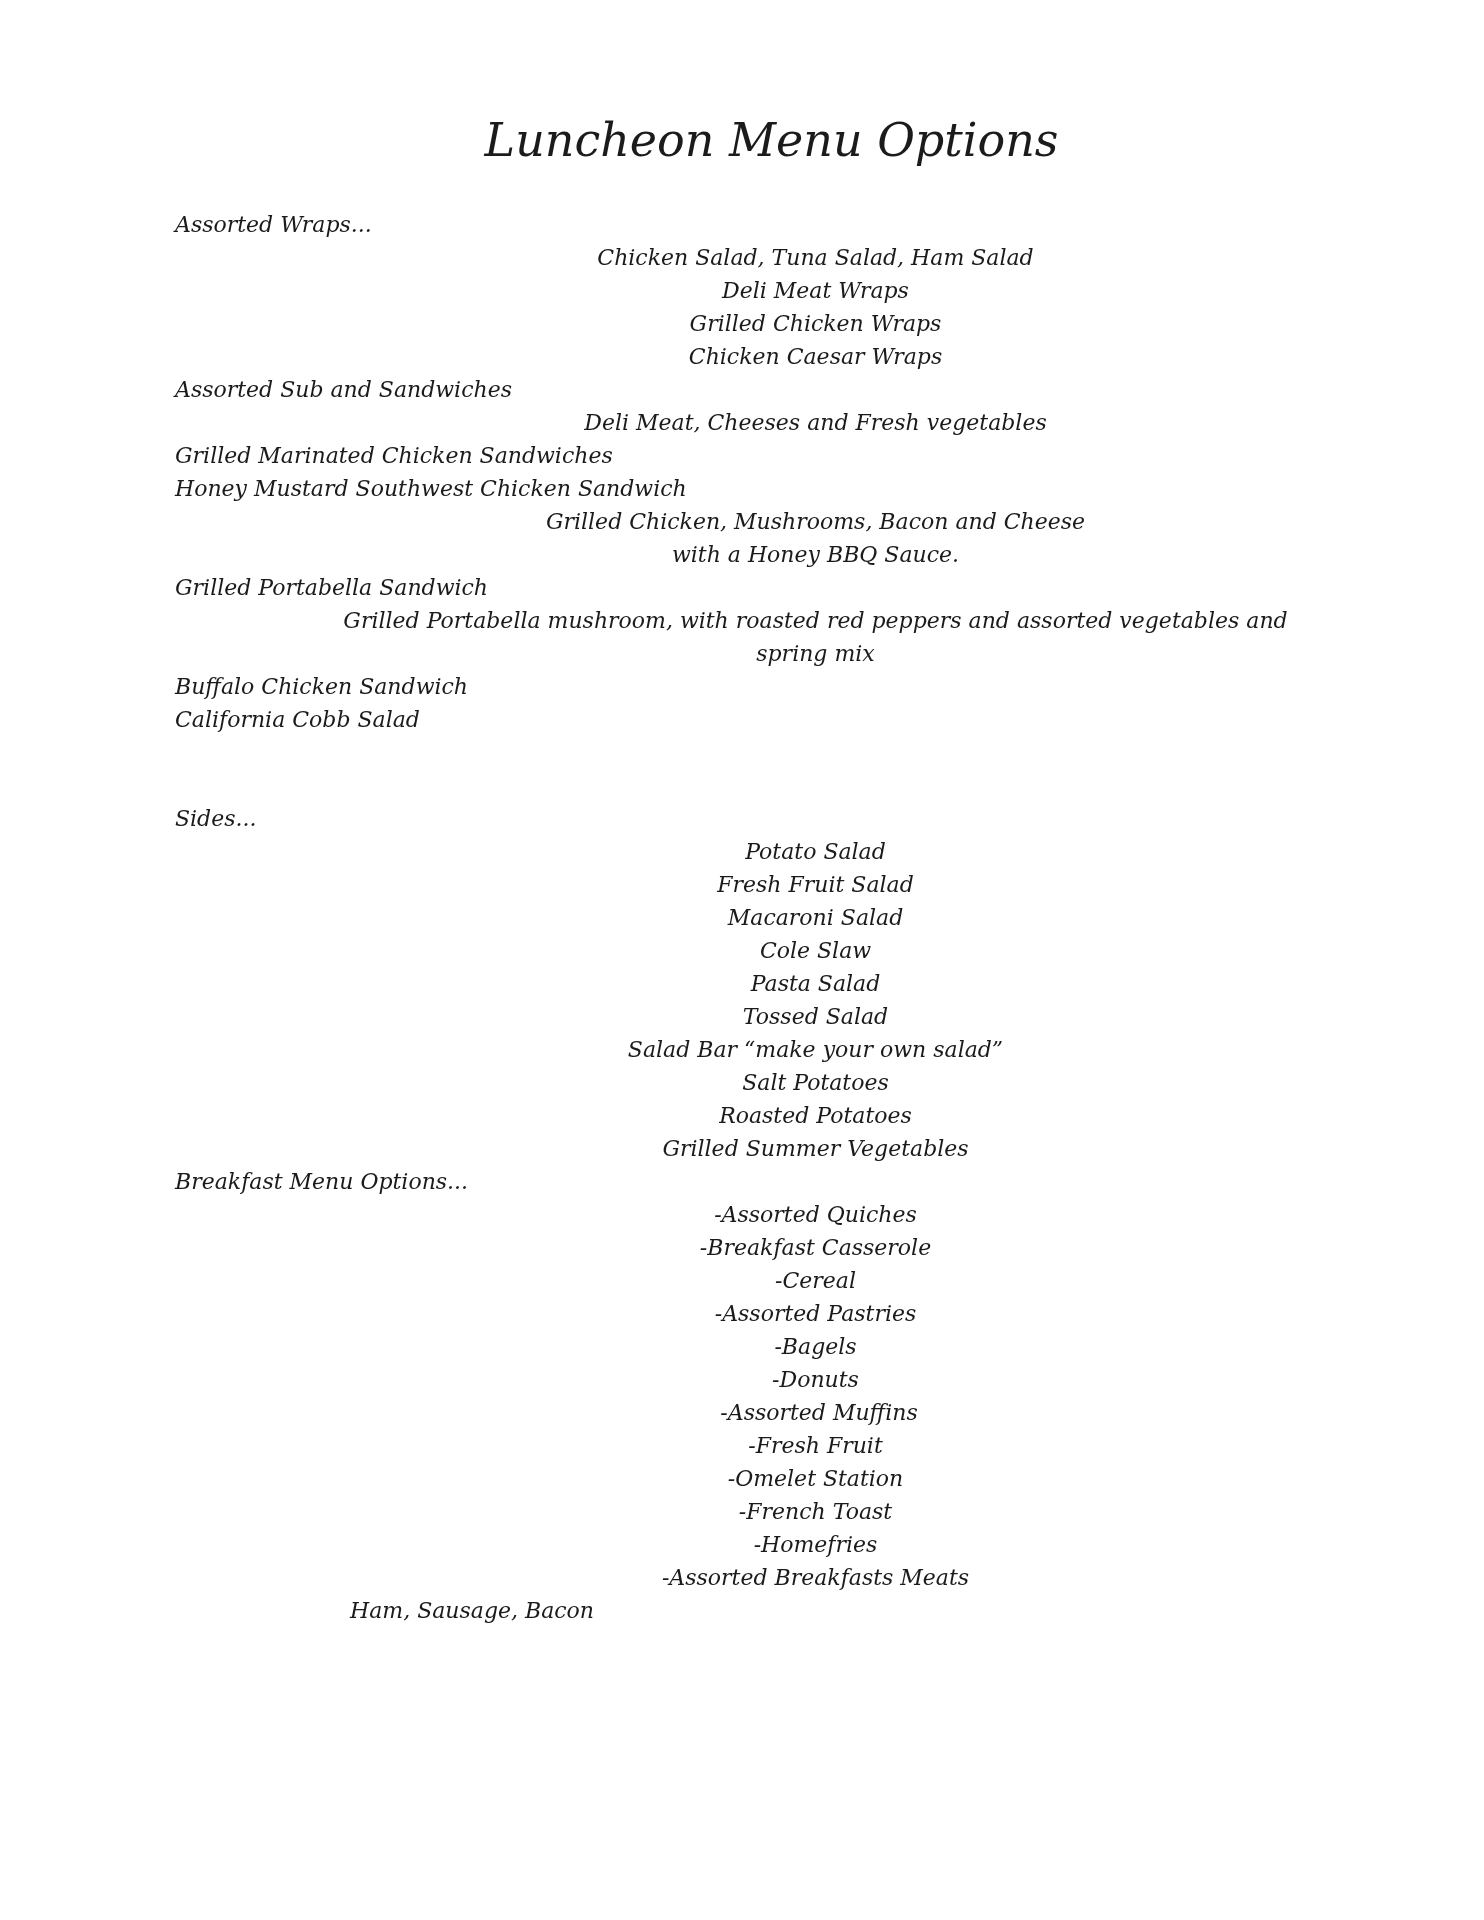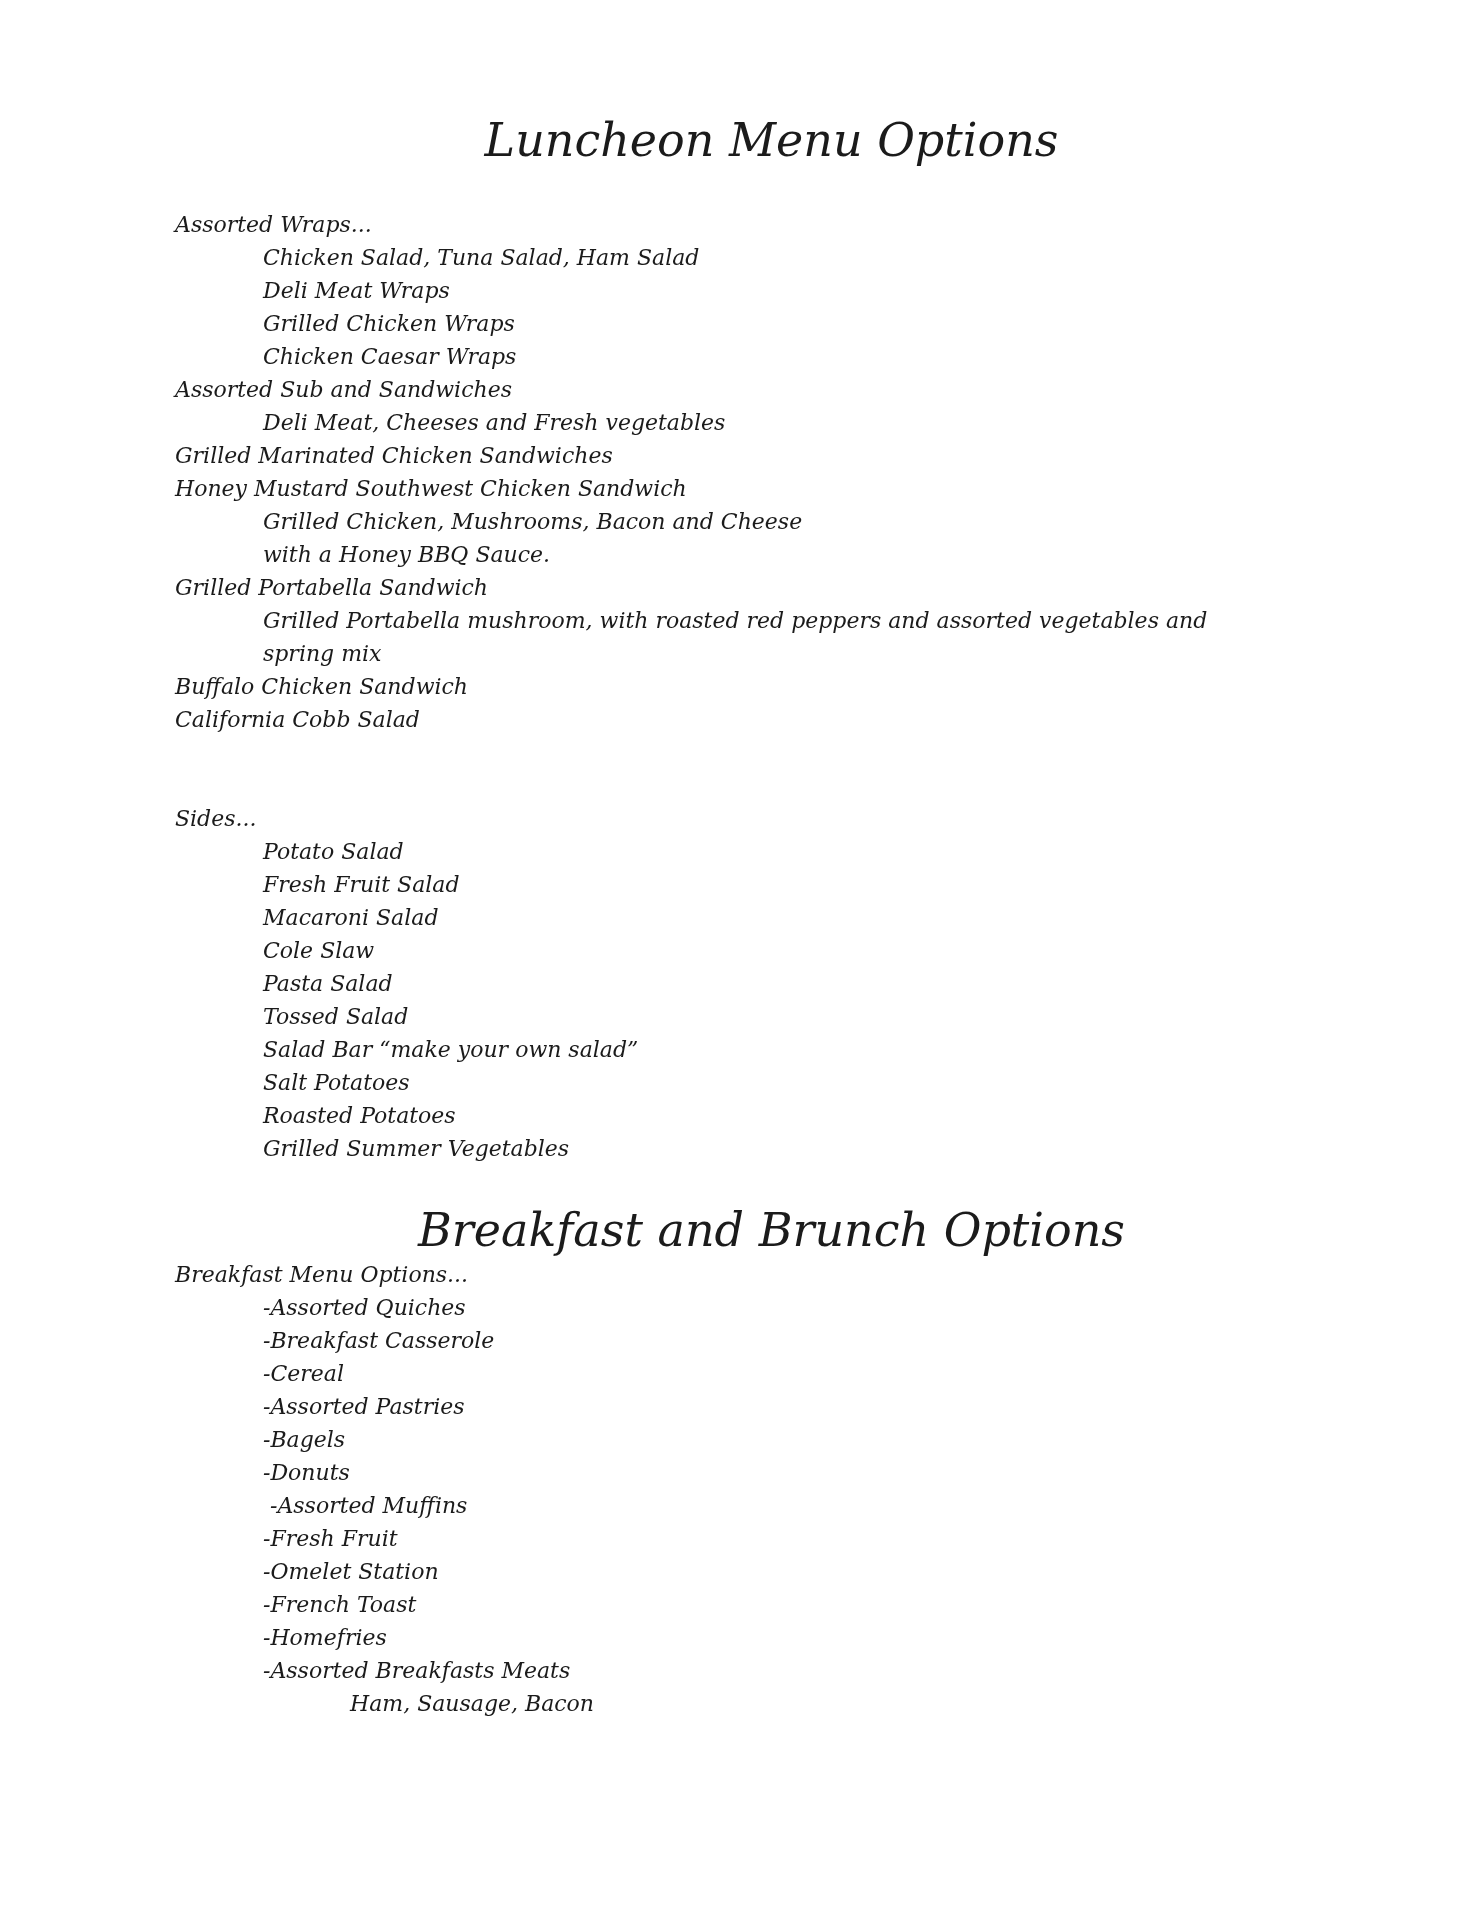--- a/index.html
+++ b/index.html
@@ -24,31 +24,30 @@
   }
   .title-breakfast { margin-top: 37px; }
   .menu-lines {
     font-size: 22px;
     line-height: 33px;
     white-space: pre;
   }
   .lines-luncheon { margin-top: 40px; }
   .menu-line { white-space: pre; }
   .indent-0 { padding-left: 0; }
-  .indent-1 { padding-left: 88px; }
+  .indent-1 { padding-left: 88px; text-align: center; }
   .indent-2 { padding-left: 175px; }
 </style>
 </head>
 <body>
 
 <div class="page" style="background: rgb(255, 255, 255); color: rgb(27, 27, 27);">
   <div class="content">
 
     <div class="doc-title title-luncheon">Luncheon Menu Options</div>
 
     <div class="menu-lines lines-luncheon"><div class="menu-line indent-0">Assorted Wraps...</div><div class="menu-line indent-1">Chicken Salad, Tuna Salad, Ham Salad</div><div class="menu-line indent-1">Deli Meat Wraps</div><div class="menu-line indent-1">Grilled Chicken Wraps</div><div class="menu-line indent-1">Chicken Caesar Wraps</div><div class="menu-line indent-0">Assorted Sub and Sandwiches</div><div class="menu-line indent-1">Deli Meat, Cheeses and Fresh vegetables</div><div class="menu-line indent-0">Grilled Marinated Chicken Sandwiches</div><div class="menu-line indent-0">Honey Mustard Southwest Chicken Sandwich</div><div class="menu-line indent-1">Grilled Chicken, Mushrooms, Bacon and Cheese</div><div class="menu-line indent-1">with a Honey BBQ Sauce.</div><div class="menu-line indent-0">Grilled Portabella Sandwich</div><div class="menu-line indent-1">Grilled Portabella mushroom, with roasted red peppers and assorted vegetables and</div><div class="menu-line indent-1">spring mix</div><div class="menu-line indent-0">Buffalo Chicken Sandwich</div><div class="menu-line indent-0">California Cobb Salad</div><div class="menu-line indent-0">&nbsp;</div><div class="menu-line indent-0">&nbsp;</div><div class="menu-line indent-0">Sides...</div><div class="menu-line indent-1">Potato Salad</div><div class="menu-line indent-1">Fresh Fruit Salad</div><div class="menu-line indent-1">Macaroni Salad</div><div class="menu-line indent-1">Cole Slaw</div><div class="menu-line indent-1">Pasta Salad</div><div class="menu-line indent-1">Tossed Salad</div><div class="menu-line indent-1">Salad Bar “make your own salad”</div><div class="menu-line indent-1">Salt Potatoes</div><div class="menu-line indent-1">Roasted Potatoes</div><div class="menu-line indent-1">Grilled Summer Vegetables</div></div>
 
-    <div class="doc-title title-breakfast">Breakfast and Brunch Options</div>
 
     <div class="menu-lines lines-breakfast"><div class="menu-line indent-0">Breakfast Menu Options...</div><div class="menu-line indent-1">-Assorted Quiches</div><div class="menu-line indent-1">-Breakfast Casserole</div><div class="menu-line indent-1">-Cereal</div><div class="menu-line indent-1">-Assorted Pastries</div><div class="menu-line indent-1">-Bagels</div><div class="menu-line indent-1">-Donuts</div><div class="menu-line indent-1"> -Assorted Muffins</div><div class="menu-line indent-1">-Fresh Fruit</div><div class="menu-line indent-1">-Omelet Station</div><div class="menu-line indent-1">-French Toast</div><div class="menu-line indent-1">-Homefries</div><div class="menu-line indent-1">-Assorted Breakfasts Meats</div><div class="menu-line indent-2">Ham, Sausage, Bacon</div></div>
 
   </div>
 </div>
 
 </body></html>

